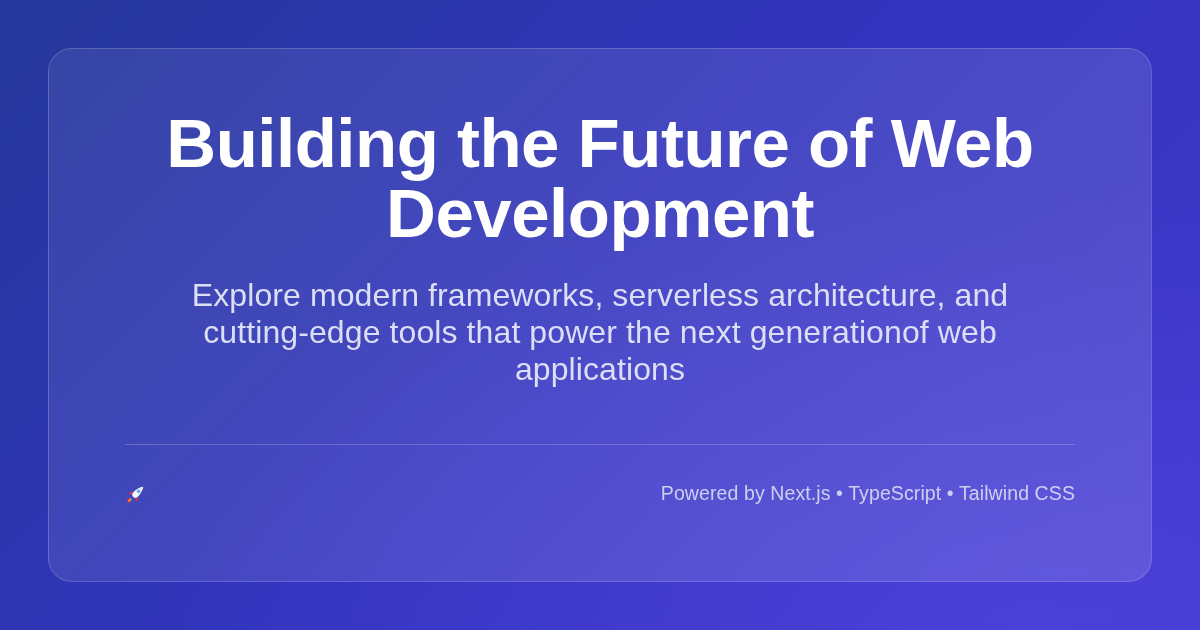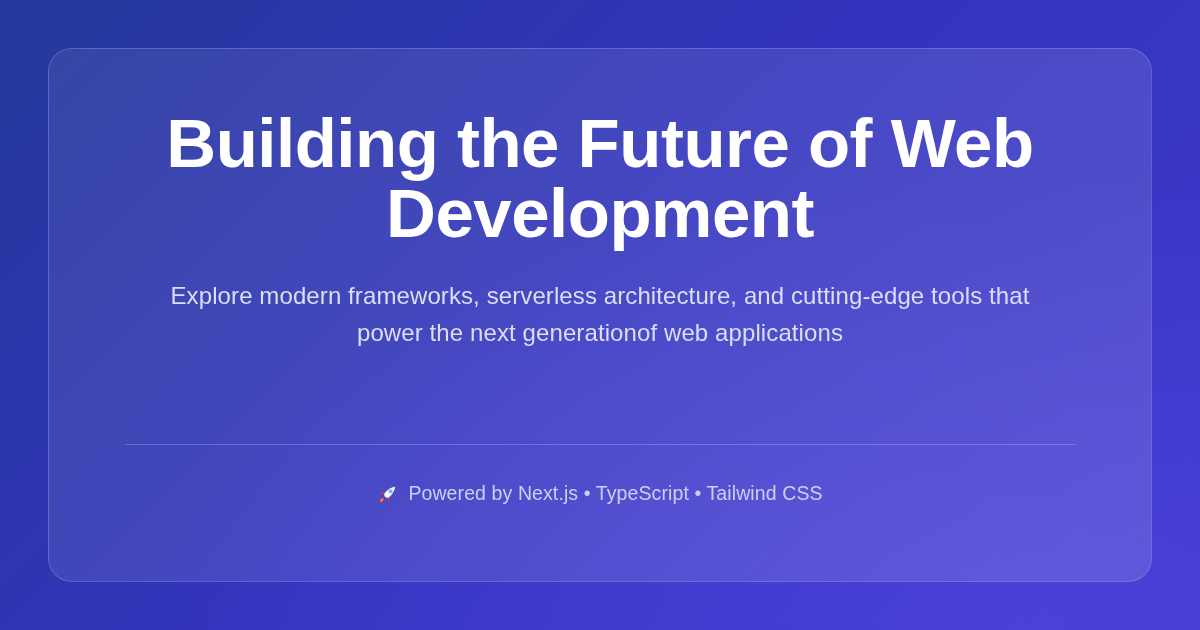--- a/index.html
+++ b/index.html
@@ -50,21 +50,21 @@
     color:#ffffff;
     text-align:center;
     letter-spacing:-0.5px;
     max-width:870px;
     margin-top:14px;
     -webkit-font-smoothing:antialiased;
   }
 
   .og-subtitle {
     margin-top:28px;
-    font-size:24px;
+    font-size:32px;
     line-height:37px;
     font-weight:400;
     color:#dcdef5;
     text-align:center;
     max-width:870px;
     letter-spacing:0.1px;
   }
 
   
   .footer-wrap {
@@ -75,21 +75,21 @@
   .divider {
     height:1px;
     width:100%;
     background:rgba(255,255,255,0.20);
     margin-bottom:0;
   }
 
   .footer {
     display:flex;
     align-items:center;
-    justify-content:center;
+    justify-content:space-between;
     gap:9px;
     height:96px;
     font-size:19.5px;
     color:#ccd0f0;
     letter-spacing:0.1px;
   }
 
   .rocket-icon {
     width:22px;
     height:22px;

